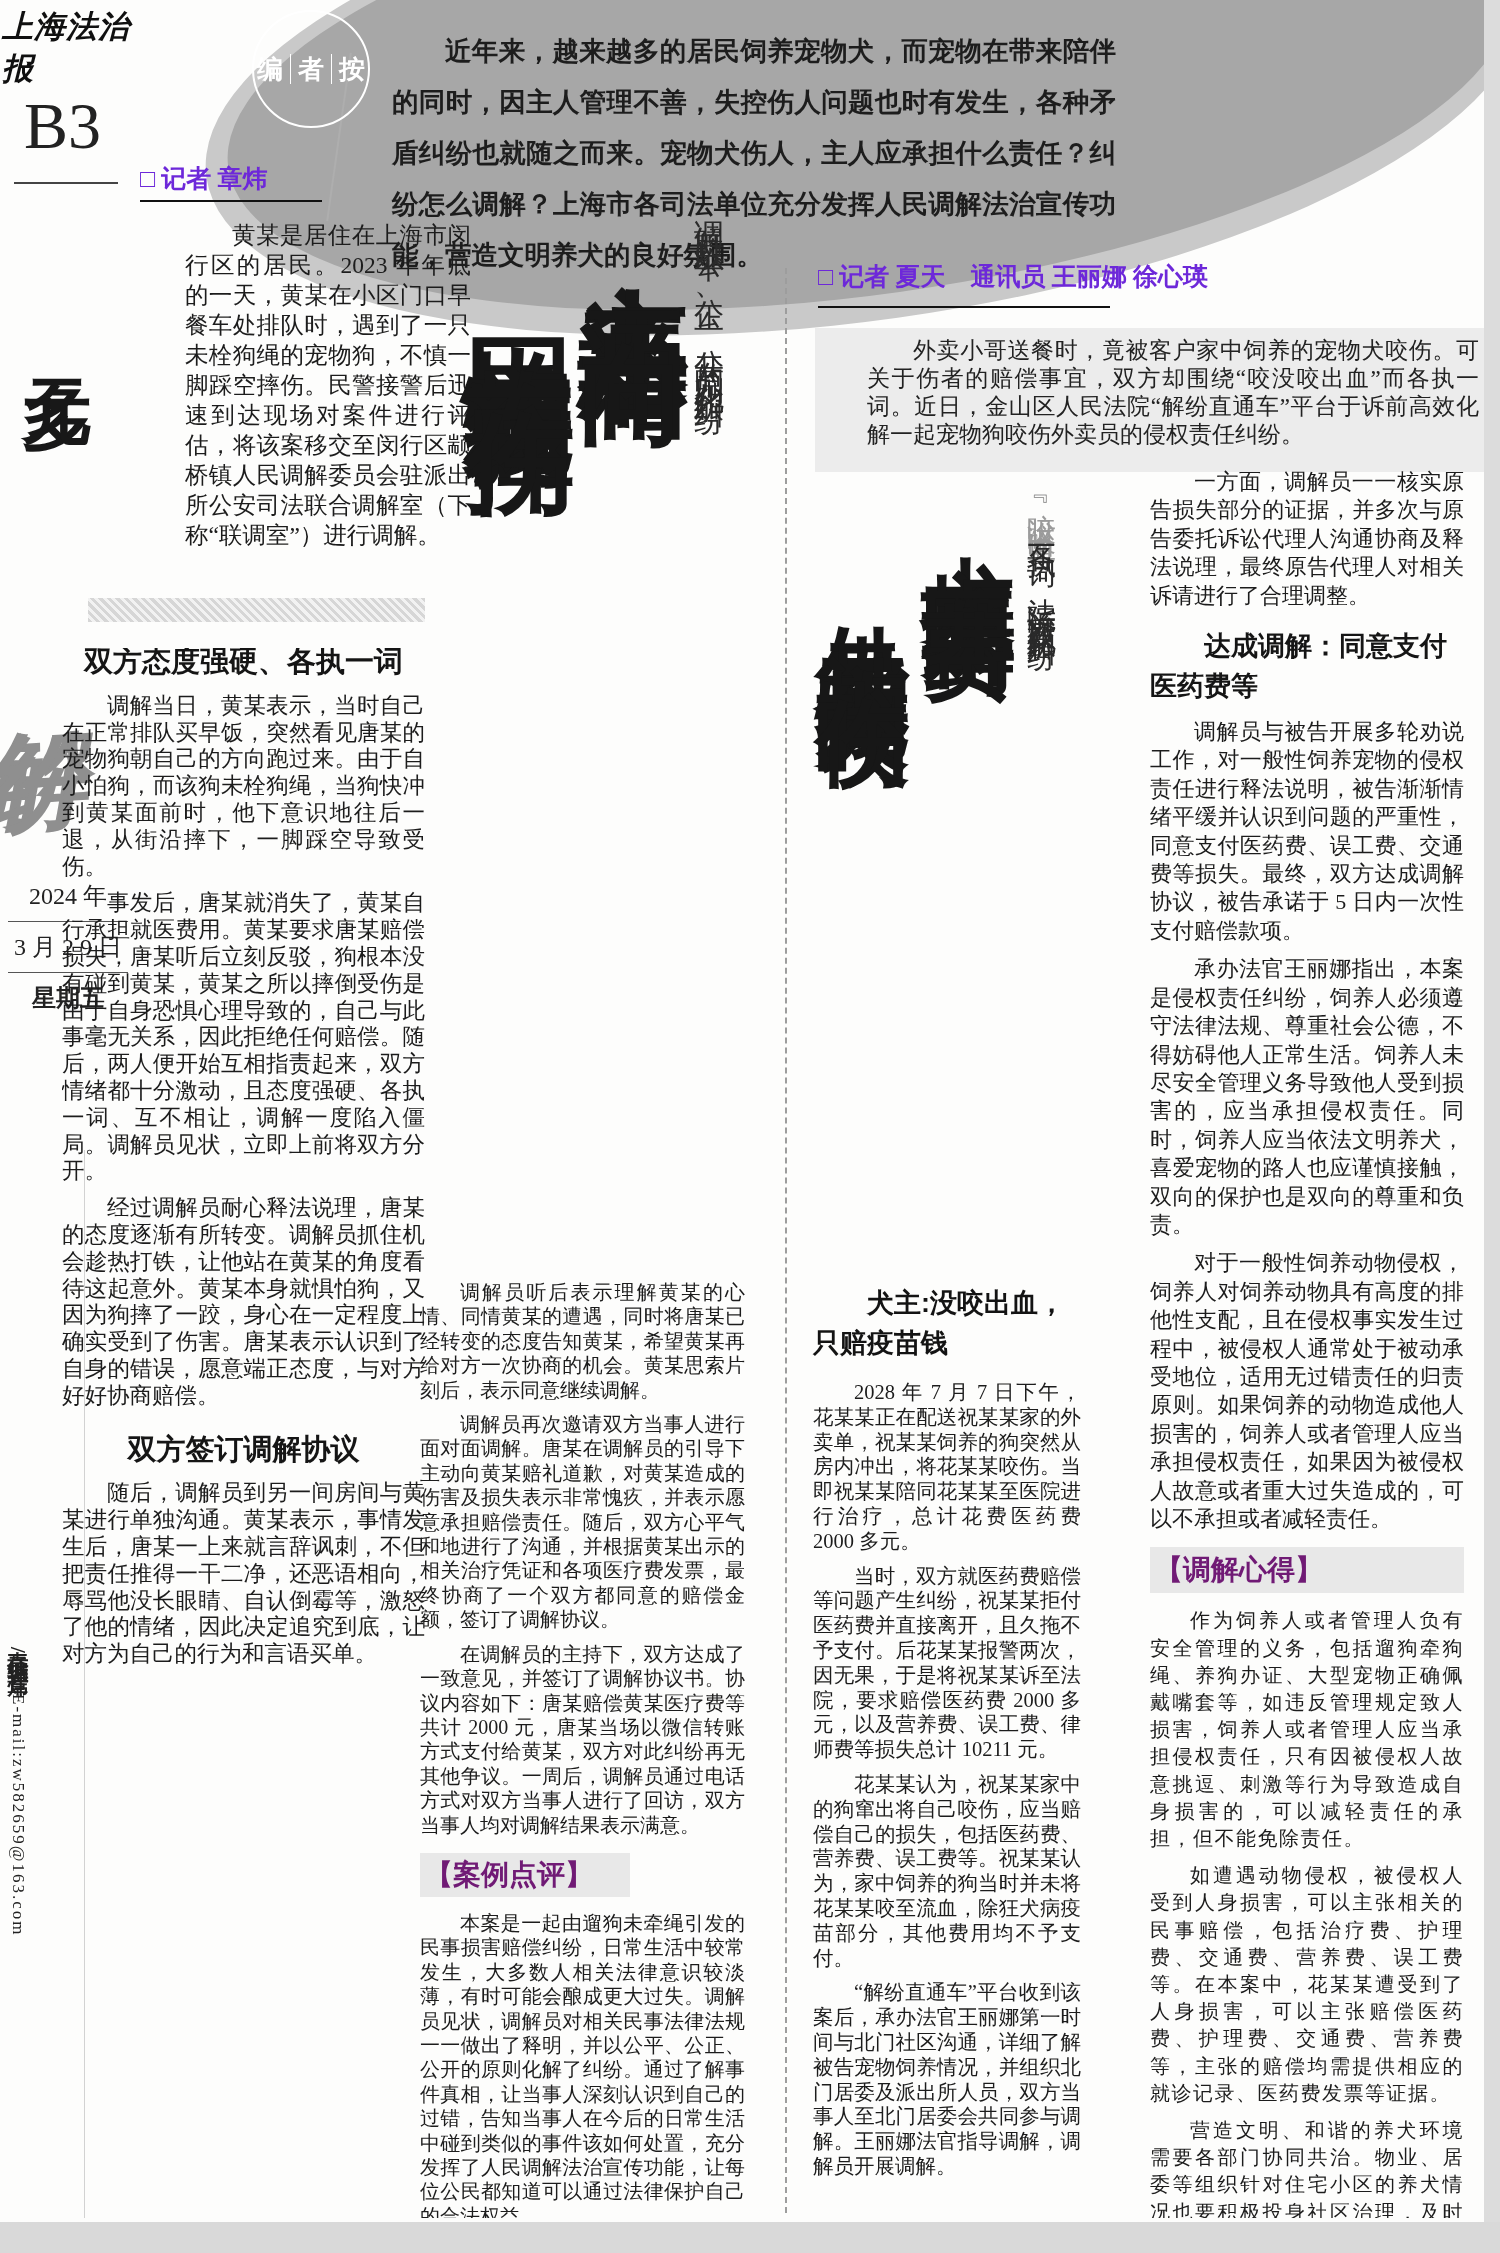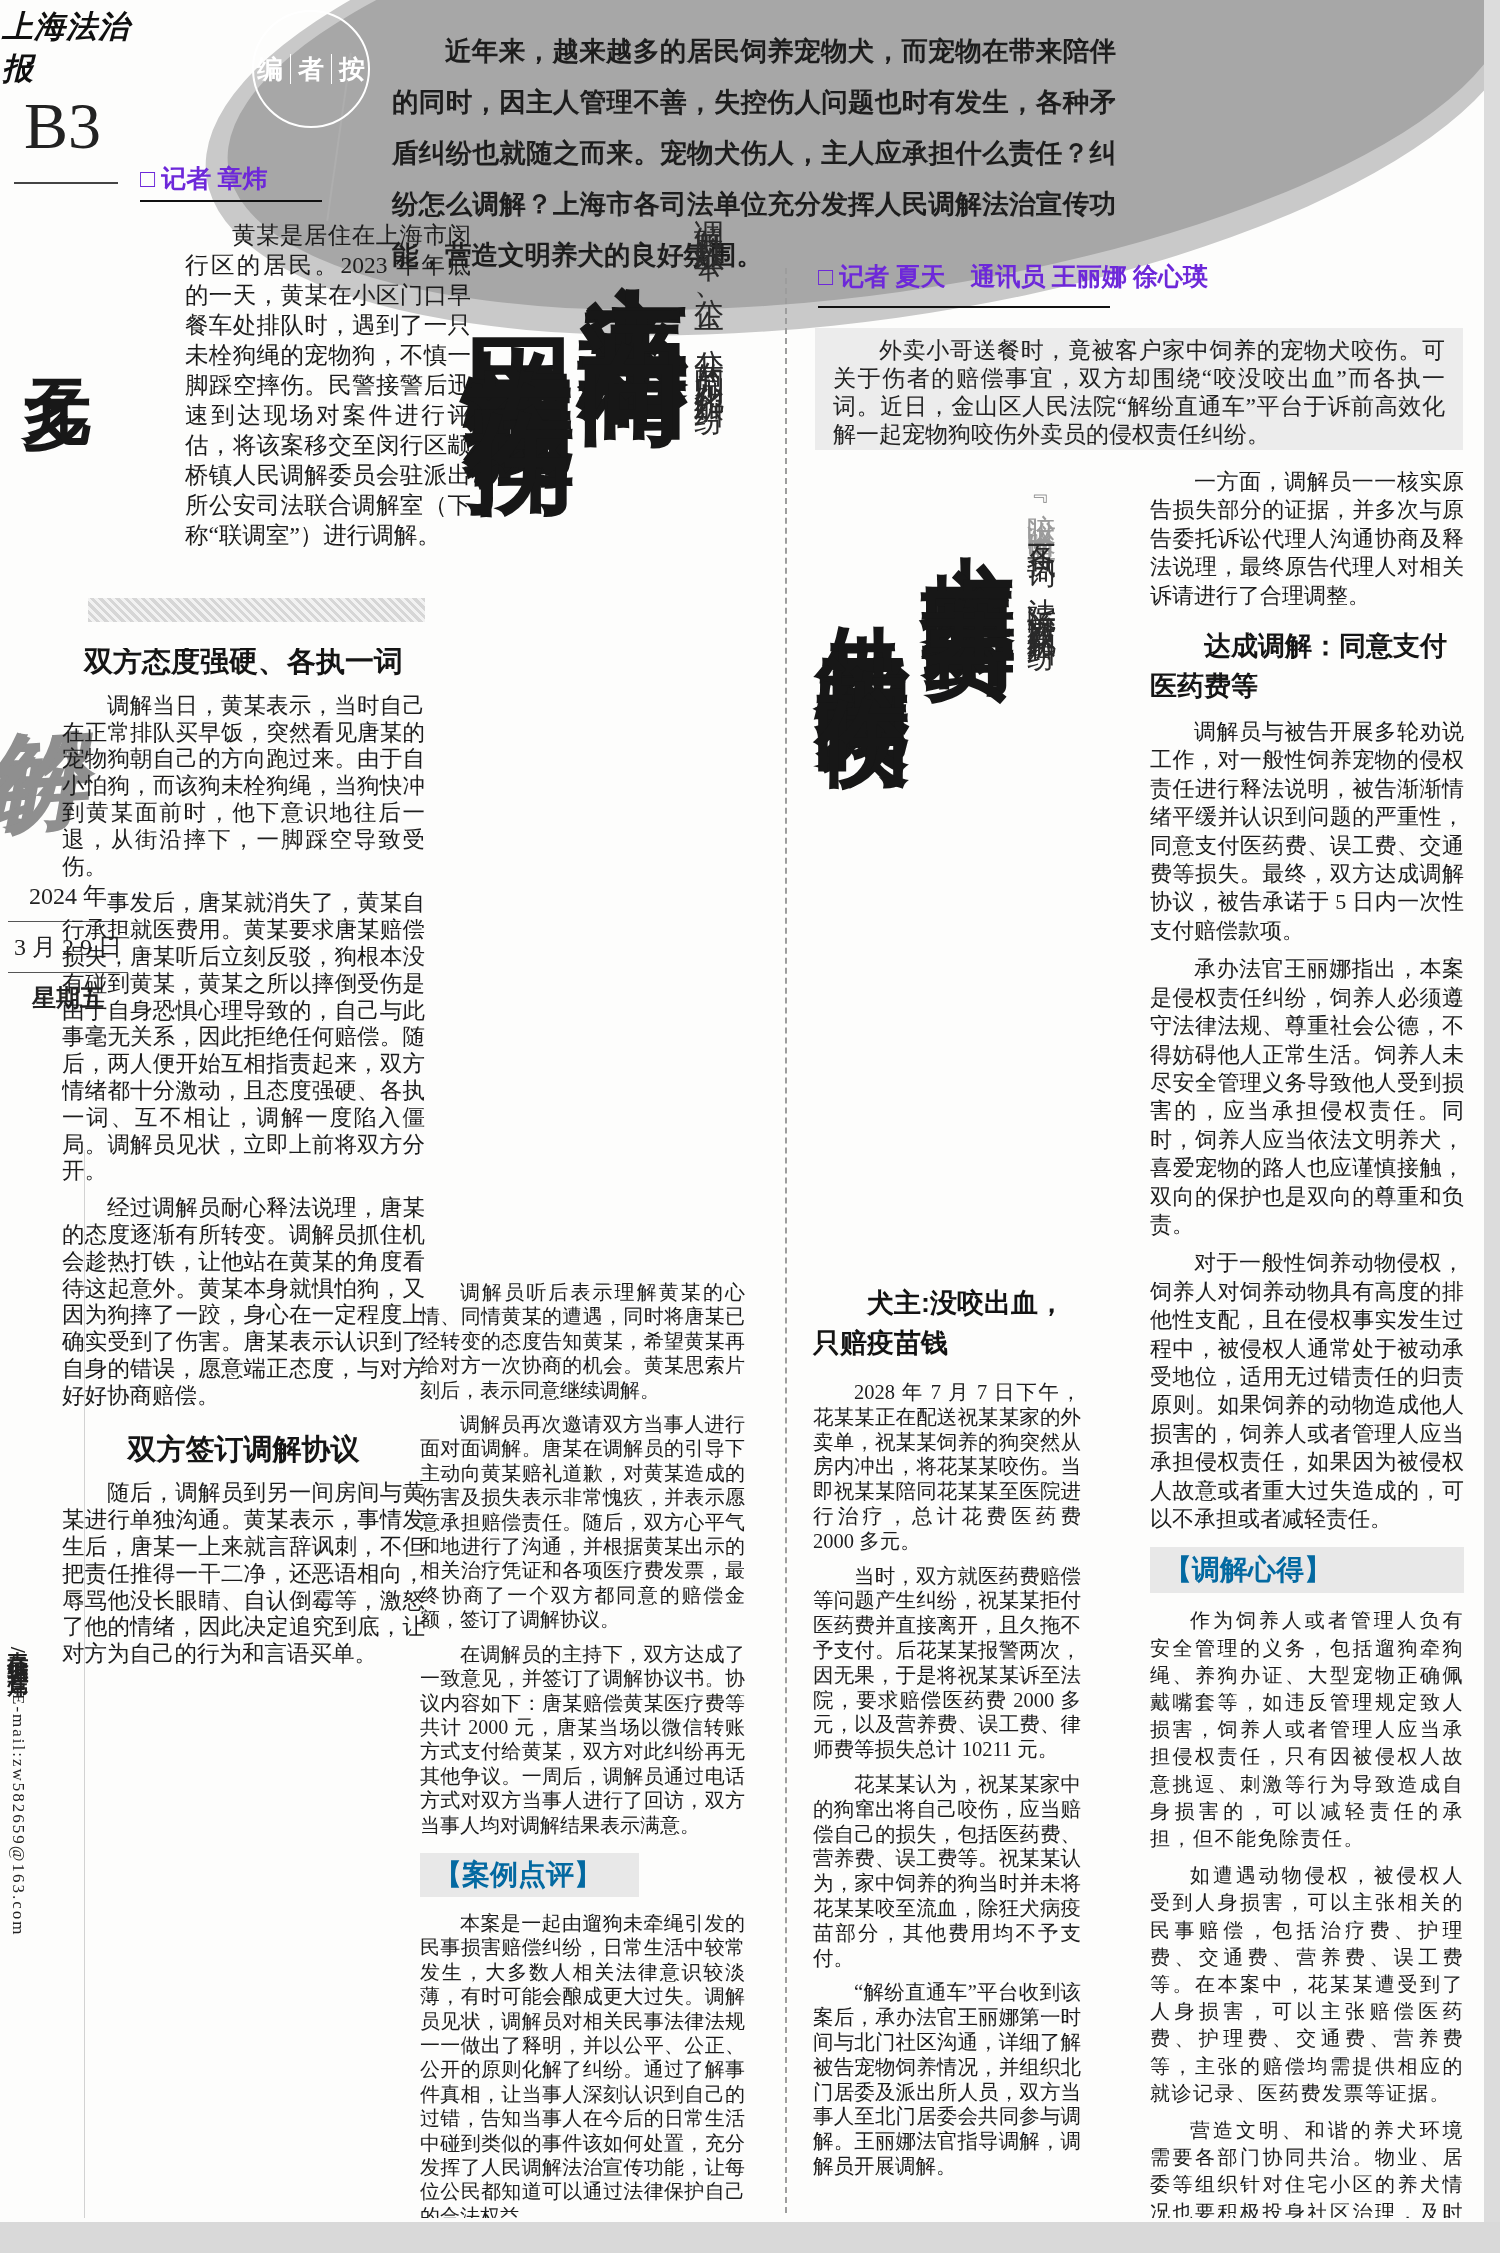--- a/index.html
+++ b/index.html
@@ -35,27 +35,27 @@
   .bar{position:absolute;height:2px;background:#111;}
   .byline{position:absolute;font-weight:bold;font-size:25px;color:#6d28d9;white-space:nowrap;}
   p{margin:0 0 10px 0;text-indent:2em;text-align:justify;}
   .flow{position:absolute;overflow:hidden;}
   .hatch{position:absolute;background:repeating-linear-gradient(45deg,#d6d6d6 0 3px,#f2f2f2 3px 6px);}
   .sechead{font-weight:bold;text-align:center;text-indent:0;font-size:29px;color:#151515;
            font-family:"Liberation Sans",sans-serif;margin:0 0 18px 0;}
   .sechead2{font-weight:bold;text-indent:0;font-size:27px;color:#151515;line-height:40px;
            font-family:"Liberation Sans",sans-serif;margin:16px 0 12px 0;text-indent:2em;}
   .graybox{background:#e8e8e8;font-weight:bold;font-size:28px;font-family:"Liberation Sans",sans-serif;
-           display:flex;align-items:center;padding-left:14px;color:#0369a1;}
+           display:flex;align-items:center;padding-left:5px;color:#701a75;}
   
   .hl{position:absolute;writing-mode:vertical-rl;font-weight:900;color:#171717;
       font-family:"Liberation Serif","DejaVu Serif",serif;}
   .kicker{position:absolute;writing-mode:vertical-rl;color:#2a2a2a;}
   .dashsep{position:absolute;left:785px;top:268px;height:1945px;border-left:2px dashed #9d9d9d;}
-  .leadbox{position:absolute;left:815px;top:328px;width:648px;height:122px;background:#ececec;}
+  .leadbox{position:absolute;left:815px;top:328px;width:648px;height:144px;background:#ececec;padding-left:34px;}
   .leadbox div{padding:9px 18px;font-size:23px;line-height:28px;text-indent:2em;text-align:justify;color:#222;}
   .subhead{position:absolute;font-weight:bold;font-size:27px;line-height:40px;color:#131313;
            font-family:"Liberation Sans",sans-serif;text-indent:2em;text-align:left;}
   
   .tips p{letter-spacing:1.5px;}
   
   .footer-v{position:absolute;left:4px;top:1635px;height:600px;writing-mode:vertical-rl;text-orientation:mixed;
             font-size:17px;color:#222;letter-spacing:2px;}
   .footer-v .lbl{font-weight:bold;font-size:21px;letter-spacing:3px;}
   .edgeL{position:absolute;left:84px;top:1150px;width:1px;height:1068px;background:#d2d2d2;}

